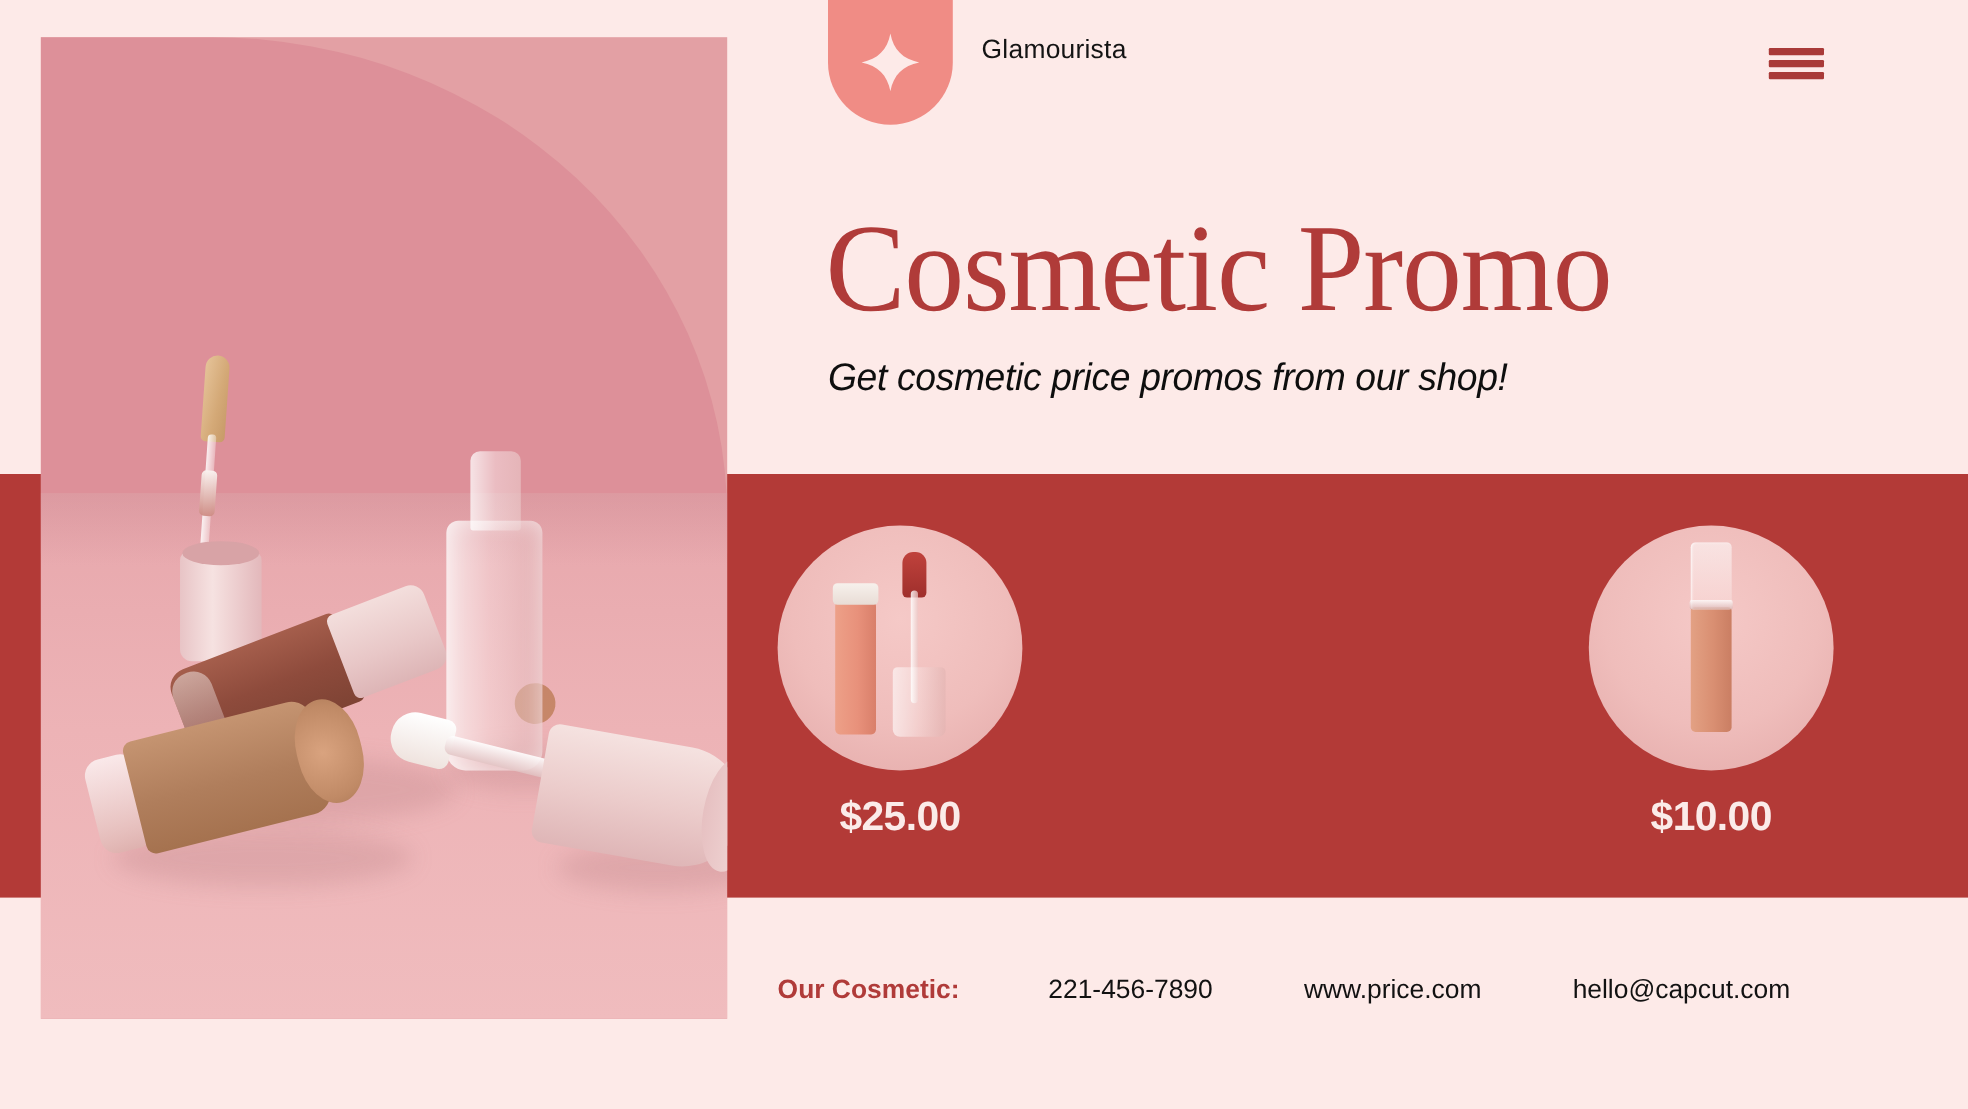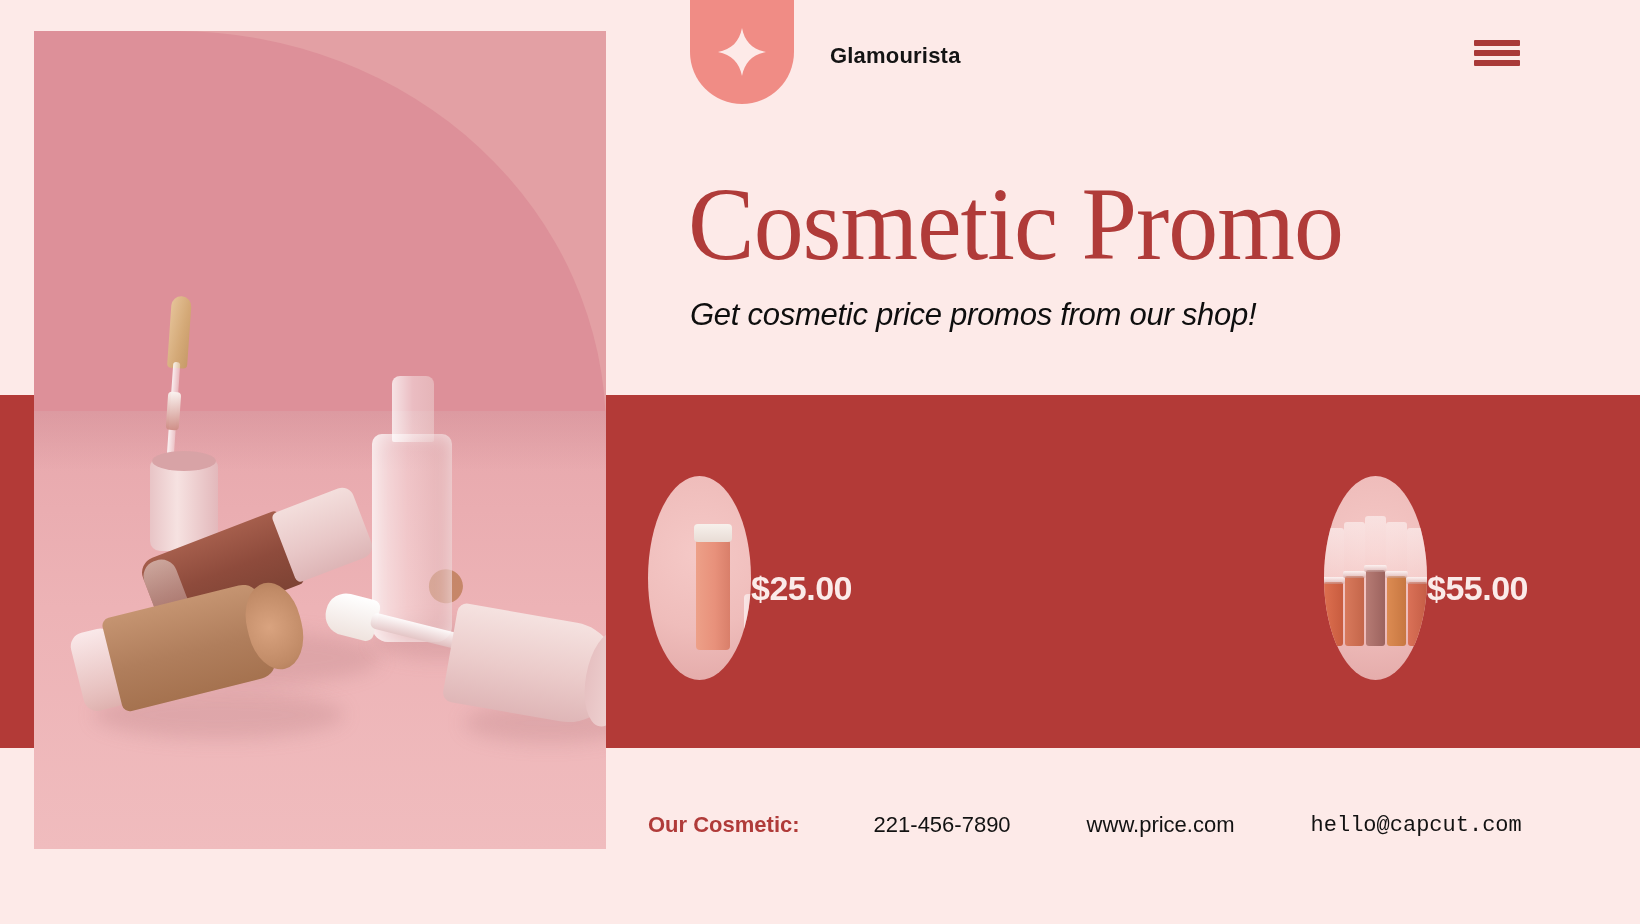--- a/index.html
+++ b/index.html
@@ -158,22 +158,22 @@
   .shadow{position:absolute;background:rgba(170,110,115,.22);filter:blur(9px);border-radius:50%;}
 
   
   .logo{
     position:absolute;left:690px;top:0;width:104px;height:104px;
     background:#F08C85;
     border-radius:0 0 52px 52px;
   }
   .logo svg{position:absolute;left:26px;top:26px;}
   .brand{
-    position:absolute;left:818px;top:43px;
-    font-size:22px;font-weight:bold;color:#141414;letter-spacing:.2px;margin-left:12px;
+    position:absolute;left:818px;top:28px;
+    font-size:22px;font-weight:normal;color:#141414;letter-spacing:.2px;
   }
   .menu{
     position:absolute;left:1474px;top:40px;width:46px;height:26px;
     display:flex;flex-direction:column;justify-content:space-between;cursor:pointer;
   }
   .menu span{display:block;height:6px;background:#A93A38;border-radius:1px;}
 
   
   .headline{
     position:absolute;left:688px;top:170px;width:900px;
@@ -188,21 +188,21 @@
     font-size:32px;font-style:italic;color:#0E0E0E;
     white-space:nowrap;letter-spacing:-.3px;
     transform:scaleX(.97);transform-origin:left center;
   }
 
   
   .products{
     position:absolute;left:648px;top:438px;width:880px;height:280px;
     display:flex;justify-content:space-between;
   }
-  .pcard{width:204px;display:flex;flex-direction:row;align-items:center;text-align:center;}
+  .pcard{width:204px;display:flex;flex-direction:column;align-items:center;text-align:center;}
   .circle{
     width:204px;height:204px;border-radius:50%;
     background:radial-gradient(circle at 50% 38%,#F5C9C7 0%, #EFBDBB 55%, #E3A9A8 100%);
     position:relative;overflow:hidden;
   }
   .price{
     margin-top:20px;font-size:34px;font-weight:bold;color:#FBEBE9;letter-spacing:-.5px;
   }
 
   
@@ -246,21 +246,21 @@
 
   
   .contact{
     position:absolute;left:648px;top:800px;width:900px;height:50px;
     display:flex;align-items:center;
   }
   .contact .lbl{
     font-size:22px;font-weight:bold;color:#B03B39;margin-right:74px;
   }
   .contact .val{font-size:22px;color:#121212;margin-right:76px;white-space:nowrap;}
-  .contact .val:last-child{margin-right:0;font-family:Liberation Mono, monospace;}
+  .contact .val:last-child{margin-right:0;}
 </style>
 </head>
 <body>
 
 <div class="stage">
 
   <div class="red-band"></div>
 
   <div class="photo-card">
     <div class="photo-inner">
@@ -332,49 +332,31 @@
         </div>
         <div class="c1-wand">
           <div class="head"></div>
           <div class="stick"></div>
         </div>
         <div class="c1-glass"></div>
       </div>
       <div class="price">$25.00</div>
     </div>
 
+
+
     <div class="pcard">
       <div class="circle">
-        <div class="group">
-          <div class="gt" style="height:64px;background:linear-gradient(90deg,#DD6F4F,#C85C3F);">
-              <div class="cc"></div>
-              <div class="rg"></div>
-            </div>
-          <div class="gt" style="height:70px;background:linear-gradient(90deg,#D8795C,#C4664A);">
-              <div class="cc"></div>
-              <div class="rg"></div>
-            </div>
-          <div class="gt" style="height:76px;background:linear-gradient(90deg,#B67B74,#9C635E);">
-              <div class="cc"></div>
-              <div class="rg"></div>
-            </div>
-          <div class="gt" style="height:70px;background:linear-gradient(90deg,#DC8B52,#C77741);">
-              <div class="cc"></div>
-              <div class="rg"></div>
-            </div>
-          <div class="gt" style="height:64px;background:linear-gradient(90deg,#DA7157,#C55E46);">
-              <div class="cc"></div>
-              <div class="rg"></div>
-            </div>
+        <div class="t c4-tube">
+          <div class="clearcap"></div>
+          <div class="ring"></div>
         </div>
       </div>
-      <div class="price">$55.00</div>
+      <div class="price">$10.00</div>
     </div>
-
-
 
   </div>
 
   <div class="contact">
     <span class="lbl">Our Cosmetic:</span>
     <span class="val">221-456-7890</span>
     <span class="val">www.price.com</span>
     <span class="val">hello@capcut.com</span>
   </div>
 

